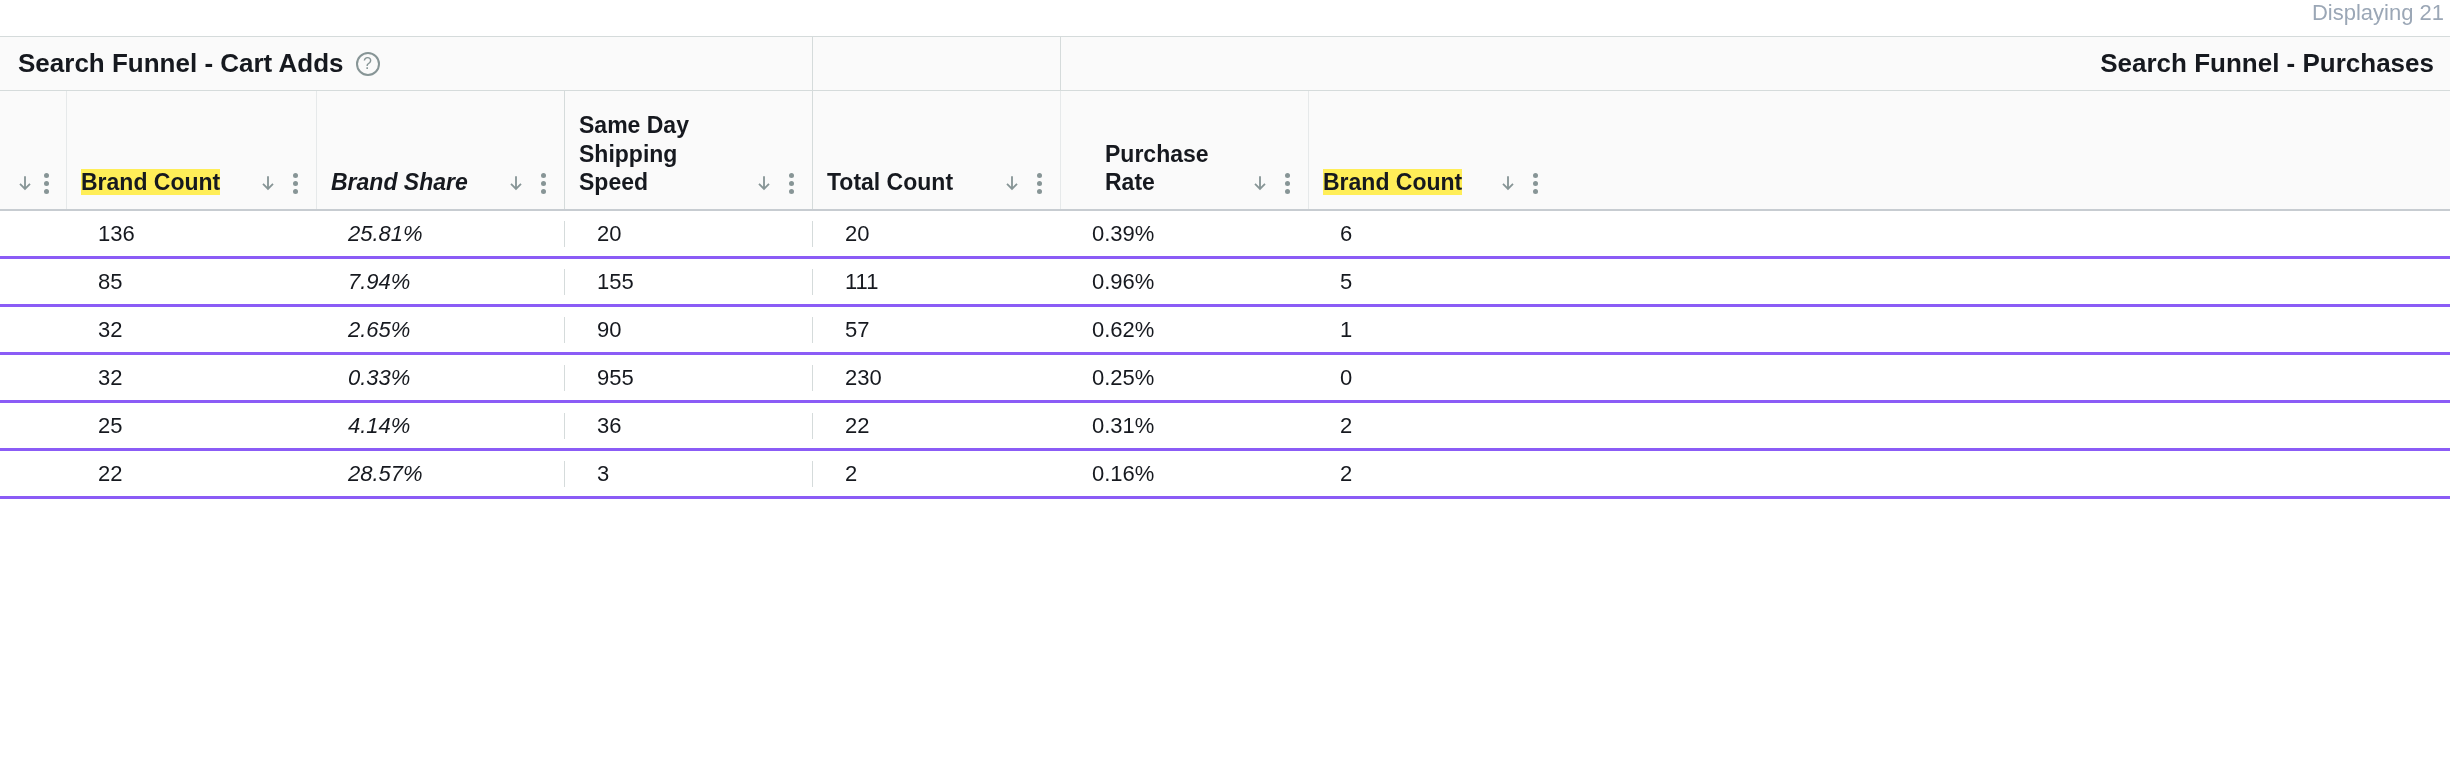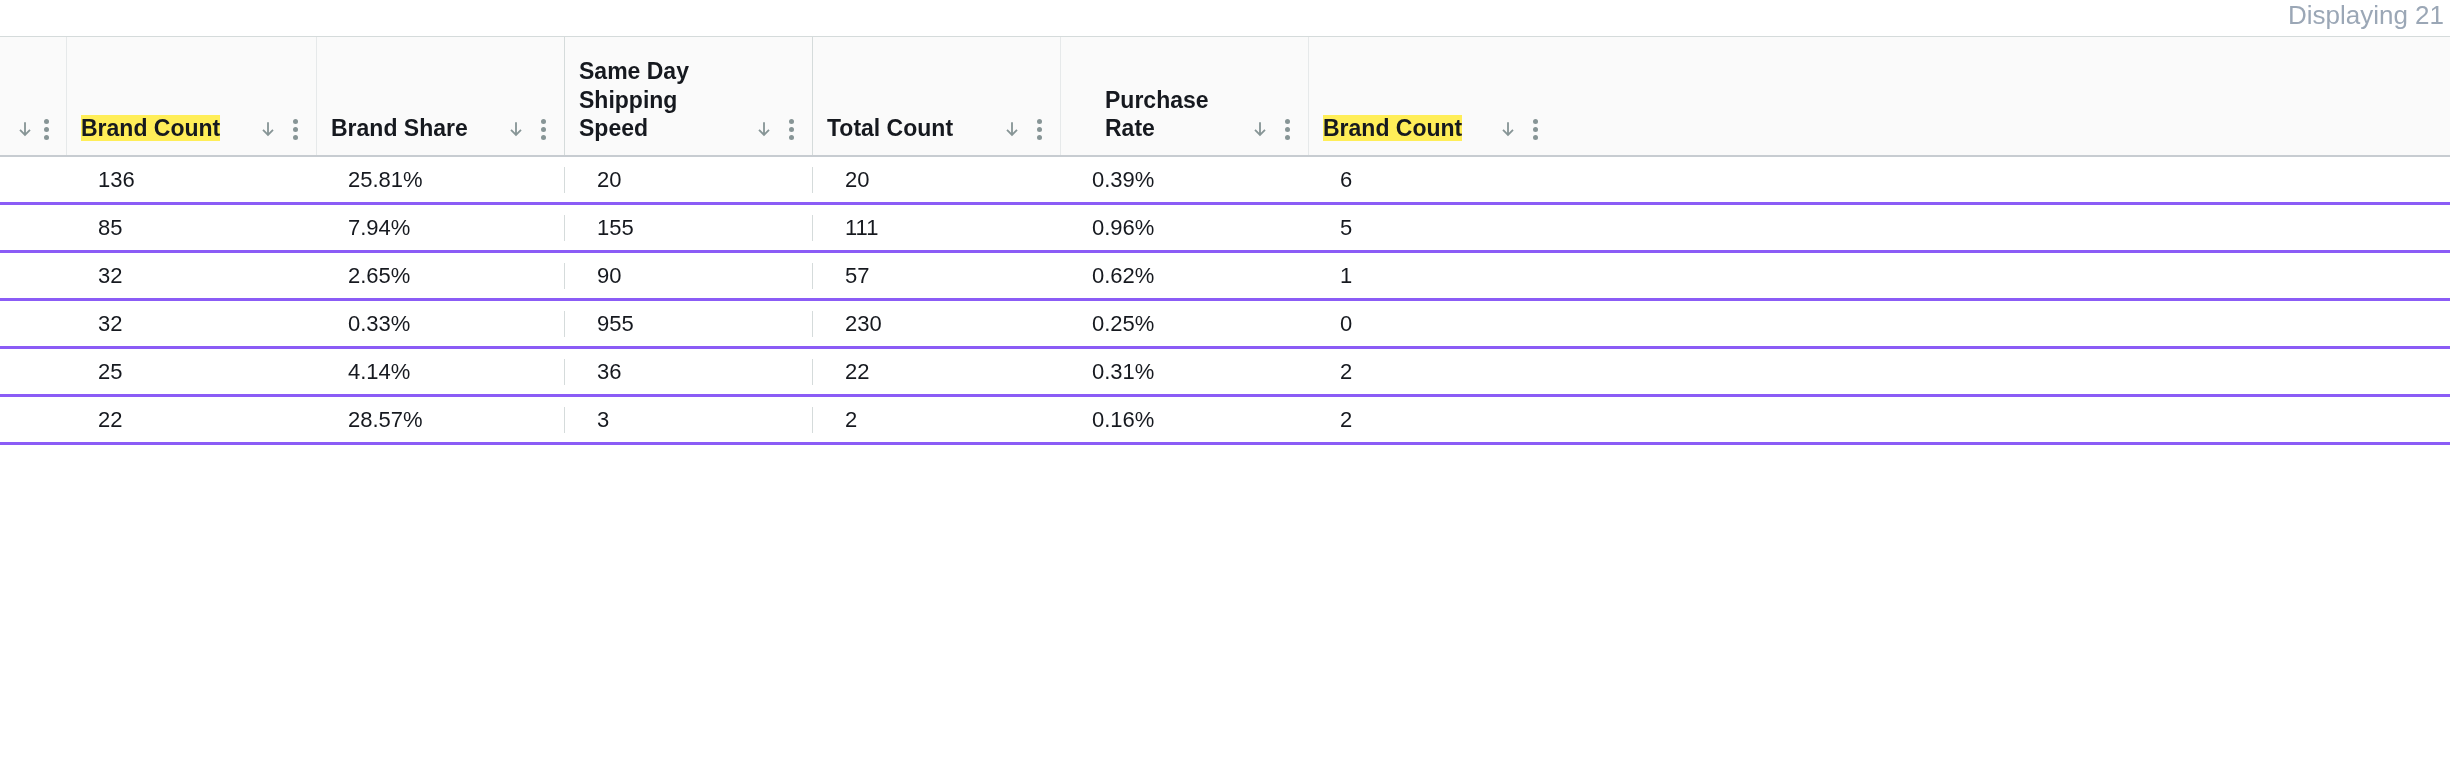--- a/index.html
+++ b/index.html
@@ -7,21 +7,21 @@
     margin: 0;
     font-family: "Amazon Ember", "Helvetica Neue", Arial, sans-serif;
     font-size: 22px;
     color: #16191f;
     background: #ffffff;
     width: 2450px;
   }
   .top-bar {
     text-align: right;
     color: #9ba7b6;
-    font-size: 26px;
+    font-size: 22px;
     padding: 0 6px 10px 0;
     height: 36px;
     overflow: hidden;
     white-space: nowrap;
   }
   .grid {
     border-top: 1px solid #d5dbdb;
   }
   .group-row {
     display: flex;
@@ -81,21 +81,21 @@
     justify-content: center;
   }
   .sort-icon { width: 28px; height: 28px; margin-right: 4px; }
   .menu-icon { width: 18px; height: 28px; flex-direction: column; gap: 3px; }
   .menu-icon span {
     width: 5px; height: 5px; border-radius: 50%; background: #879596;
   }
   
   .c0 { width: 66px;  border-left: none; }
   .c1 { width: 250px; }
-  .c2 { width: 248px; }
+  .c2 { width: 248px; font-style: italic; }
   .c3 { width: 248px; border-left: 1px solid #d5dbdb; }
   .c4 { width: 248px; border-left: 1px solid #d5dbdb; }
   .c5 { width: 248px; padding-left: 44px; }
   .c6 { width: 248px; }
   .c7 { width: 894px; }
   .data-row {
     display: flex;
     height: 48px;
     align-items: center;
     border-bottom: 3px solid #8b5cf6;
@@ -108,20 +108,30 @@
   .c0.dcell { padding-left: 0; }
   .c7.dcell { padding-left: 32px; }
 </style>
 </head>
 <body>
 
 <div class="top-bar">Displaying 21</div>
 
 <div class="grid">
 
+  <div class="group-row">
+    <div class="group-cell group-cart">
+      <span>Search Funnel - Cart Adds</span>
+      <span class="help-icon">?</span>
+    </div>
+    <div class="group-cell group-ship"></div>
+    <div class="group-cell group-purch">
+      <span>Search Funnel - Purchases</span>
+    </div>
+  </div>
 
   <div class="header-row">
     <div class="hcell c0">
       <span class="hlabel"></span>
       <span class="sort-icon">
         <svg width="20" height="20" viewBox="0 0 24 24" fill="none" stroke="currentColor" stroke-width="2.2">
             <path d="M12 4v15M6 13l6 6 6-6"></path>
           </svg>
       </span>
       <span class="menu-icon">

